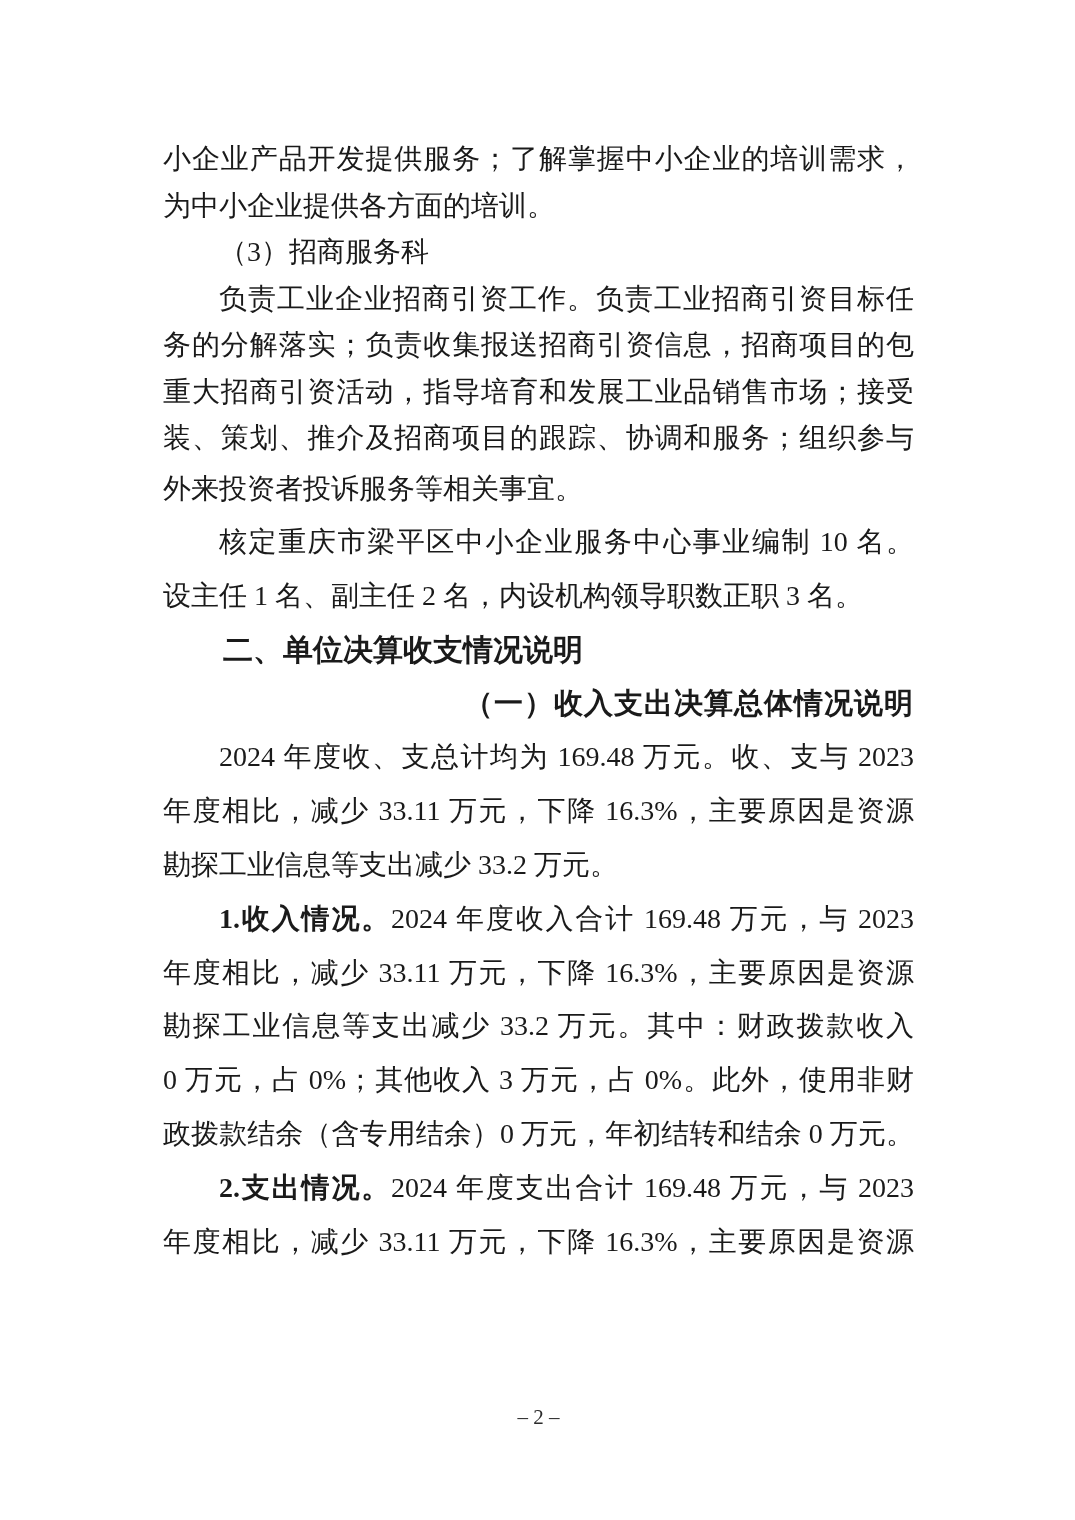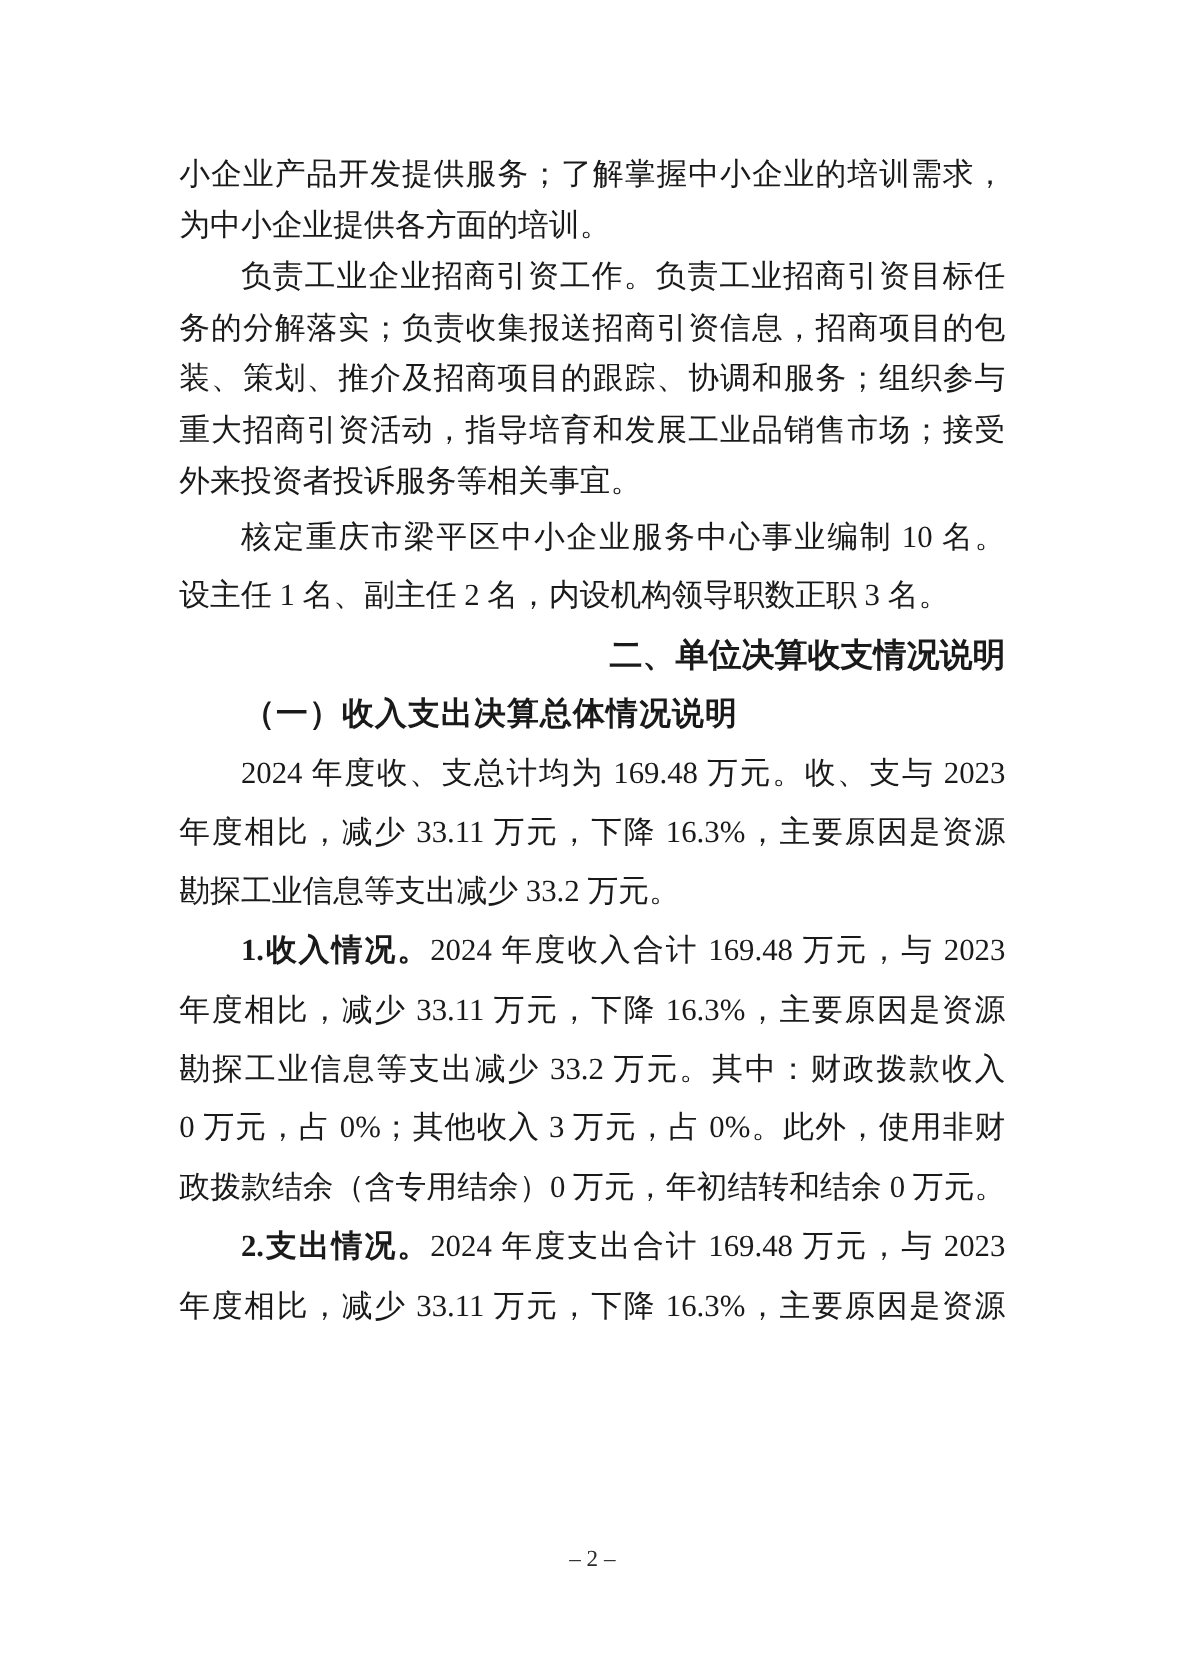--- a/index.html
+++ b/index.html
@@ -37,26 +37,26 @@
     text-align: justify;
     text-align-last: justify;
   }
   .line.indent {
     text-indent: 2em;
   }
   .line.h1 {
     font-family: "Liberation Sans", sans-serif;
     font-weight: 700;
     font-size: 30px;
-    text-align: right;
   }
   .line.h2 {
     font-weight: 700;
     font-size: 29px;
     letter-spacing: 1px;
+    text-align: right;
   }
   .line b {
     font-weight: 700;
   }
   .footer {
     position: absolute;
     left: 163px;
     top: 1404px;
     width: 751px;
     text-align: center;
@@ -65,24 +65,25 @@
     color: #2a2a2a;
   }
 </style>
 </head>
 <body>
 
 <div class="page">
   <div class="doc">
       <div class="line fill">小企业产品开发提供服务；了解掌握中小企业的培训需求，</div>
       <div class="line">为中小企业提供各方面的培训。</div>
+      <div class="line indent">（3）招商服务科</div>
       <div class="line fill indent">负责工业企业招商引资工作。负责工业招商引资目标任</div>
       <div class="line fill">务的分解落实；负责收集报送招商引资信息，招商项目的包</div>
+      <div class="line fill">重大招商引资活动，指导培育和发展工业品销售市场；接受</div>
       <div class="line fill">装、策划、推介及招商项目的跟踪、协调和服务；组织参与</div>
-      <div class="line fill">重大招商引资活动，指导培育和发展工业品销售市场；接受</div>
       <div class="line">外来投资者投诉服务等相关事宜。</div>
       <div class="line fill indent">核定重庆市梁平区中小企业服务中心事业编制 10 名。</div>
       <div class="line">设主任 1 名、副主任 2 名，内设机构领导职数正职 3 名。</div>
       <div class="line h1 indent">二、单位决算收支情况说明</div>
       <div class="line h2 indent">（一）收入支出决算总体情况说明</div>
       <div class="line fill indent">2024 年度收、支总计均为 169.48 万元。收、支与 2023</div>
       <div class="line fill">年度相比，减少 33.11 万元，下降 16.3%，主要原因是资源</div>
       <div class="line">勘探工业信息等支出减少 33.2 万元。</div>
       <div class="line fill indent"><b>1.收入情况。</b>2024 年度收入合计 169.48 万元，与 2023</div>
       <div class="line fill">年度相比，减少 33.11 万元，下降 16.3%，主要原因是资源</div>

